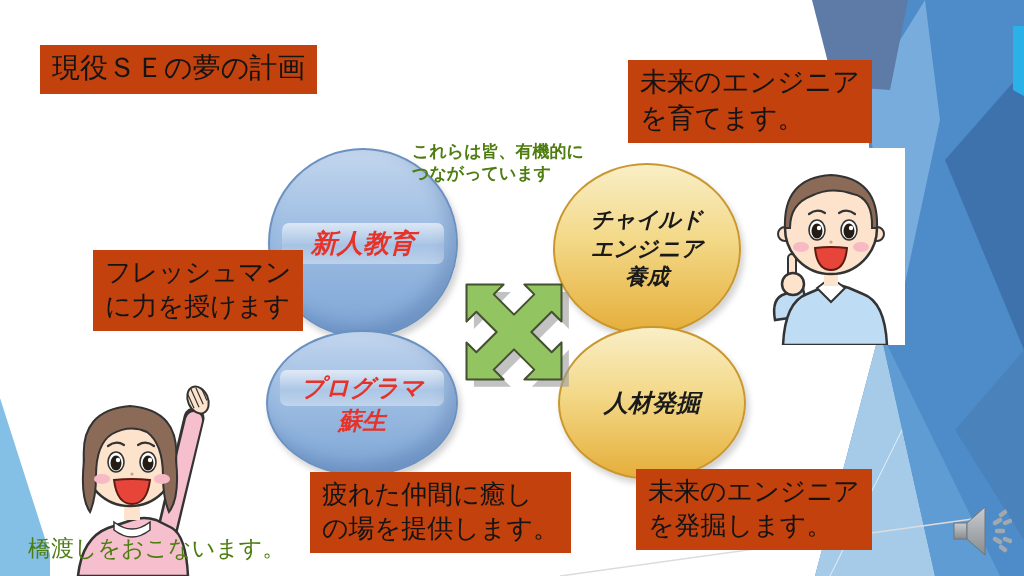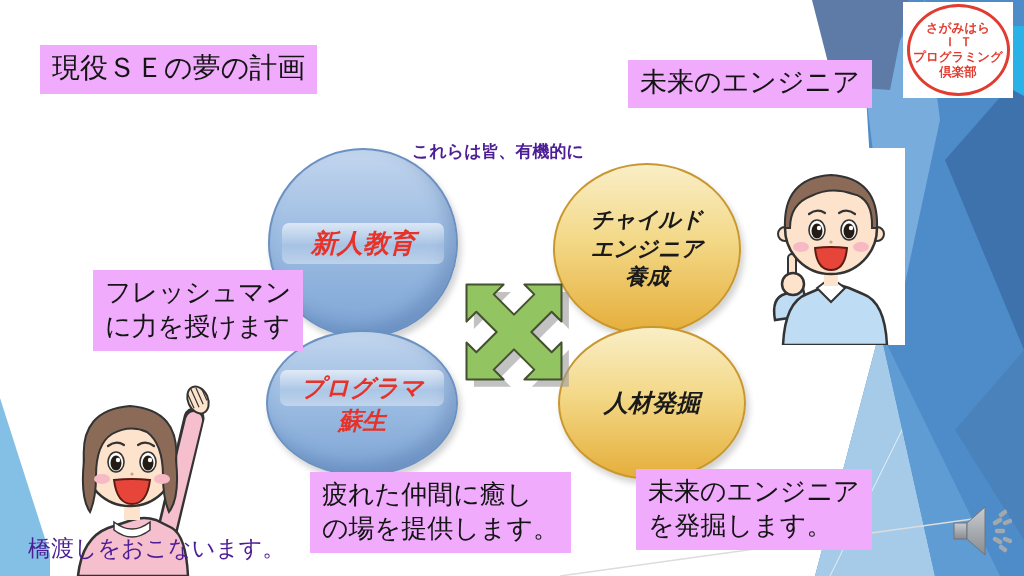--- a/index.html
+++ b/index.html
@@ -4,30 +4,30 @@
 <style>
   html,body{margin:0;padding:0;background:#222;}
   .slide{
     position:relative;width:1024px;height:576px;background:#ffffff;overflow:hidden;
     font-family:"Liberation Sans",sans-serif;margin:0 auto;
   }
   .abs{position:absolute;}
   svg{display:block;}
   
   .hl{
-    position:absolute;background:#f0abfc;color:#141414;
+    position:absolute;background:#c2410c;color:#141414;
     padding:5px 12px 7px 12px;line-height:1.32;white-space:nowrap;z-index:6;
   }
   .hl .ln{display:block;}
   .title-box{left:40px;top:45px;font-size:28px;}
   .note-nurture{left:628px;top:60px;font-size:27px;}
-  .note-freshman{left:93px;top:250px;font-size:26px;margin-top:20px;}
+  .note-freshman{left:93px;top:250px;font-size:26px;}
   .note-healing{left:274px;top:472px;font-size:26px;margin-left:36px;}
   .note-discover{left:636px;top:469px;font-size:26px;}
-  .red-note{position:absolute;color:#4c1d95;z-index:6;line-height:1.3;white-space:nowrap;}
+  .red-note{position:absolute;color:#4d7c0f;z-index:6;line-height:1.3;white-space:nowrap;}
   .note-connect{left:412px;top:141px;font-size:17px;font-weight:bold;}
   .note-bridge{left:28px;top:534px;font-size:23px;}
   
   .circle{
     position:absolute;border-radius:50%;display:flex;flex-direction:column;
     align-items:center;justify-content:center;text-align:center;z-index:2;
     font-weight:bold;font-style:italic;
   }
   .circle-blue{
     background:linear-gradient(180deg,#c3d6ee 0%,#a2c0e4 38%,#7ea6d6 100%);
@@ -78,28 +78,20 @@
     <polygon points="1013,26 1024,26 1024,96 1013,90" fill="#2ab1e8"></polygon>
     <line x1="560" y1="576" x2="980" y2="518" stroke="#dcdcdc" stroke-width="1.5"></line>
     <line x1="830" y1="576" x2="902" y2="430" stroke="#e6eef5" stroke-width="1"></line>
     <polygon points="0,398 57,576 0,576" fill="#84c0e6"></polygon>
   </svg>
 
   <div class="hl title-box">
     <span class="ln">現役ＳＥの夢の計画</span>
   </div>
 
-  <div class="stamp-card">
-    <div class="stamp-ring">
-      <span class="ln">さがみはら</span>
-      <span class="ln">Ｉ Ｔ</span>
-      <span class="ln">プログラミング</span>
-      <span class="ln">倶楽部</span>
-    </div>
-  </div>
 
   <svg class="char" style="left:755px;top:148px" width="150" height="197" viewBox="0 0 150 197">
     <rect x="0" y="0" width="150" height="197" fill="#ffffff"></rect>
 
     <path d="M20,172 Q16,150 30,146 L48,141 L53,161 L34,170 Z" fill="#bfdcf5" stroke="#333" stroke-width="2.5"></path>
     <rect x="33" y="106" width="8" height="28" rx="4" fill="#fde3cb" stroke="#333" stroke-width="2"></rect>
     <circle cx="38" cy="136" r="11" fill="#fde3cb" stroke="#333" stroke-width="2.5"></circle>
 
     <path d="M28,197 Q30,154 52,146 L66,140 Q80,134 94,140 L108,146 Q130,154 132,197 Z" fill="#bfdcf5" stroke="#333" stroke-width="2.5"></path>
     <polygon points="62,140 76,154 90,140 82,134 70,134" fill="#ffffff" stroke="#333" stroke-width="2"></polygon>
@@ -182,24 +174,26 @@
         <polygon fill="#9a9a9a" points="0,-82 32,-50 15,-50 15,-15 50,-15 50,-32 82,0 50,32 50,15 15,15 15,50 32,50 0,82 -32,50 -15,50 -15,15 -50,15 -50,32 -82,0 -50,-32 -50,-15 -15,-15 -15,-50 -32,-50"></polygon>
       </g>
       <g transform="rotate(45)">
         <polygon fill="#92c562" stroke="#44502f" stroke-width="2.5" stroke-linejoin="round" points="0,-82 32,-50 15,-50 15,-15 50,-15 50,-32 82,0 50,32 50,15 15,15 15,50 32,50 0,82 -32,50 -15,50 -15,15 -50,15 -50,32 -82,0 -50,-32 -50,-15 -15,-15 -15,-50 -32,-50"></polygon>
       </g>
     </svg>
   </div>
 
   <div class="red-note note-connect">
     <span class="ln" style="display:block">これらは皆、有機的に</span>
+    <span class="ln" style="display:block">つながっています</span>
   </div>
 
   <div class="hl note-nurture">
     <span class="ln">未来のエンジニア</span>
+    <span class="ln">を育てます。</span>
   </div>
 
   <div class="hl note-freshman">
     <span class="ln">フレッシュマン</span>
     <span class="ln">に力を授けます</span>
   </div>
 
   <div class="hl note-healing">
     <span class="ln">疲れた仲間に癒し</span>
     <span class="ln">の場を提供します。</span>

